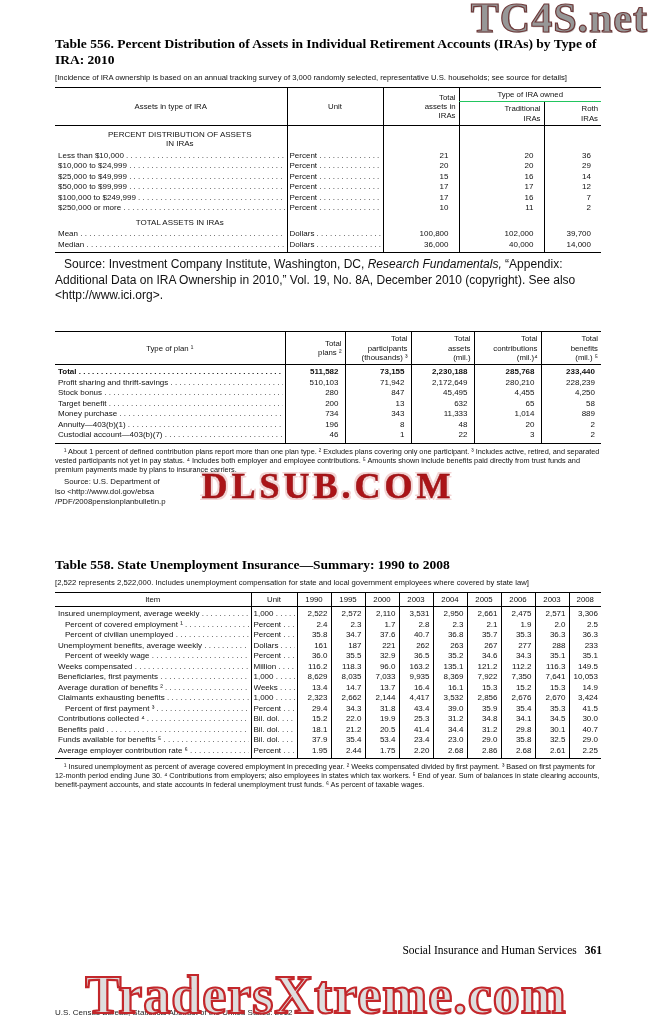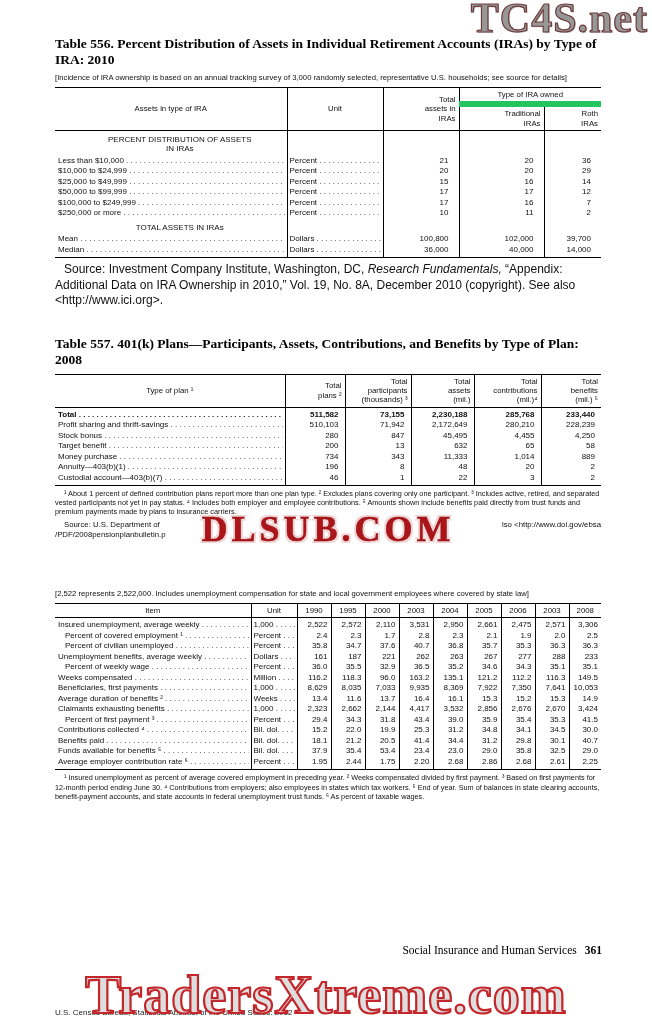--- a/index.html
+++ b/index.html
@@ -19,21 +19,21 @@
 
   table.stat {
     border-collapse:collapse; table-layout:fixed; width:546px;
     border-top:1px solid #000; border-bottom:1px solid #000; font-size:8px;
   }
   .stat th { font-weight:normal; font-size:7.8px; line-height:1.2; padding:2px 3px; vertical-align:middle; }
   .stat td { line-height:10.5px; padding:0 2px; vertical-align:bottom; }
   .stat tbody tr:last-child td { padding-bottom:2px; }
   .bl { border-left:1px solid #000; }
   .hb { border-bottom:1px solid #000; }
-  .gb { border-bottom:6px solid #22c55e; }
+  .gb { border-bottom:1px solid #22c55e; }
   .c { text-align:center; }
   .num { text-align:right; }
   .vb { vertical-align:bottom; }
   .w38 { display:inline-block; max-width:38px; }
   .w52 { display:inline-block; max-width:52px; }
   .w30 { display:inline-block; max-width:30px; }
   .w34 { display:inline-block; max-width:34px; }
   .w56 { display:inline-block; max-width:56px; }
   .clip { white-space:nowrap; overflow:hidden; }
   td.label { padding-left:3px; }
@@ -42,21 +42,21 @@
   td.p557 { padding-right:6px; }
   td.p558 { padding-right:3px; }
   td.sechead { text-align:center; padding-top:4px; padding-bottom:1px; vertical-align:bottom; }
   .secw { display:inline-block; max-width:150px; line-height:1.15;margin-left:18px; }
   tr.bold td { font-weight:bold; }
   #t557 tbody tr:first-child td, #t558 tbody tr:first-child td { padding-top:2px; }
 
   .fnote { font-size:7.3px; line-height:1.25; margin:3px 0 0 0; text-indent:9px; }
   .source { font-size:12px; line-height:1.28; margin:4px 0 0 0; text-indent:9px; }
   .src-overlap { position:relative; margin-top:3px; font-size:7.8px; line-height:1.28; }
-  .srcline1 { display:flex; justify-content:space-between; }
+  .srcline1 { display:flex; justify-content:space-between;flex-direction:column; }
   .srcline1 .s1 { padding-left:9px; }
   .ital { font-style:italic; }
 
   .gap557 { height:28px; }
   .gap558 { height:50px; }
 
   .wm-top {
     position:absolute; top:-6px; right:4px; z-index:5;
     font-family:"Liberation Serif", serif; font-weight:bold; font-size:42px; letter-spacing:1px;
     color:#979797; -webkit-text-stroke:1.2px #6e3a3a;
@@ -217,21 +217,20 @@
               <td class="num bl p556">14,000</td>
             </tr>
           </tbody>
       </table>
       <p class="source"><span>Source: Investment Company Institute, Washington, DC, </span><span class="ital">Research Fundamentals,</span><span> “Appendix: Additional Data on IRA Ownership in 2010,” Vol. 19, No. 8A, December 2010 (copyright). See also &lt;http://www.ici.org&gt;.</span></p>
     </section>
 
     <div class="gap557"></div>
 
     <section>
-      <h2 class="title">Table 557. 401(k) Plans—Participants, Assets, Contributions, and Benefits by Type of Plan: 2008</h2>
       <table class="stat" id="t557">
         <colgroup>
           <col style="width:230px">
             <col style="width:60px">
             <col style="width:66px">
             <col style="width:63px">
             <col style="width:67px">
             <col style="width:60px">
         </colgroup>
         <thead>
@@ -324,20 +323,21 @@
           <span>lso &lt;http://www.dol.gov/ebsa</span>
         </div>
         <div><span>/PDF/2008pensionplanbulletin.p</span></div>
         <div class="wm-mid">DLSUB.COM</div>
       </div>
     </section>
 
     <div class="gap558"></div>
 
     <section>
+      <h2 class="title">Table 558. State Unemployment Insurance—Summary: 1990 to 2008</h2>
       <p class="note">[2,522 represents 2,522,000. Includes unemployment compensation for state and local government employees where covered by state law]</p>
       <table class="stat" id="t558">
         <colgroup>
           <col style="width:196px">
             <col style="width:46px">
           <col style="width:34px">
             <col style="width:34px">
             <col style="width:34px">
             <col style="width:34px">
             <col style="width:34px">
@@ -482,21 +482,21 @@
               <td class="num bl p558">10,053</td>
             </tr>
             <tr>
               <td class="label">
                 <div class="clip">Average duration of benefits ² . . . . . . . . . . . . . . . . . . . . . . . . . . . . . . . . . . . . . . . . . . . . . . . . .</div>
               </td>
               <td class="bl">
                 <div class="clip">Weeks . . . . . . . . . . . . . . . . . . . . . . . . . . . . . . . . . . . . . . . . . . . . . . . . .</div>
               </td>
               <td class="num bl p558">13.4</td>
-              <td class="num bl p558">11.6</td>
+              <td class="num bl p558">14.7</td>
               <td class="num bl p558">13.7</td>
               <td class="num bl p558">16.4</td>
               <td class="num bl p558">16.1</td>
               <td class="num bl p558">15.3</td>
               <td class="num bl p558">15.2</td>
               <td class="num bl p558">15.3</td>
               <td class="num bl p558">14.9</td>
             </tr>
             <tr>
               <td class="label">

